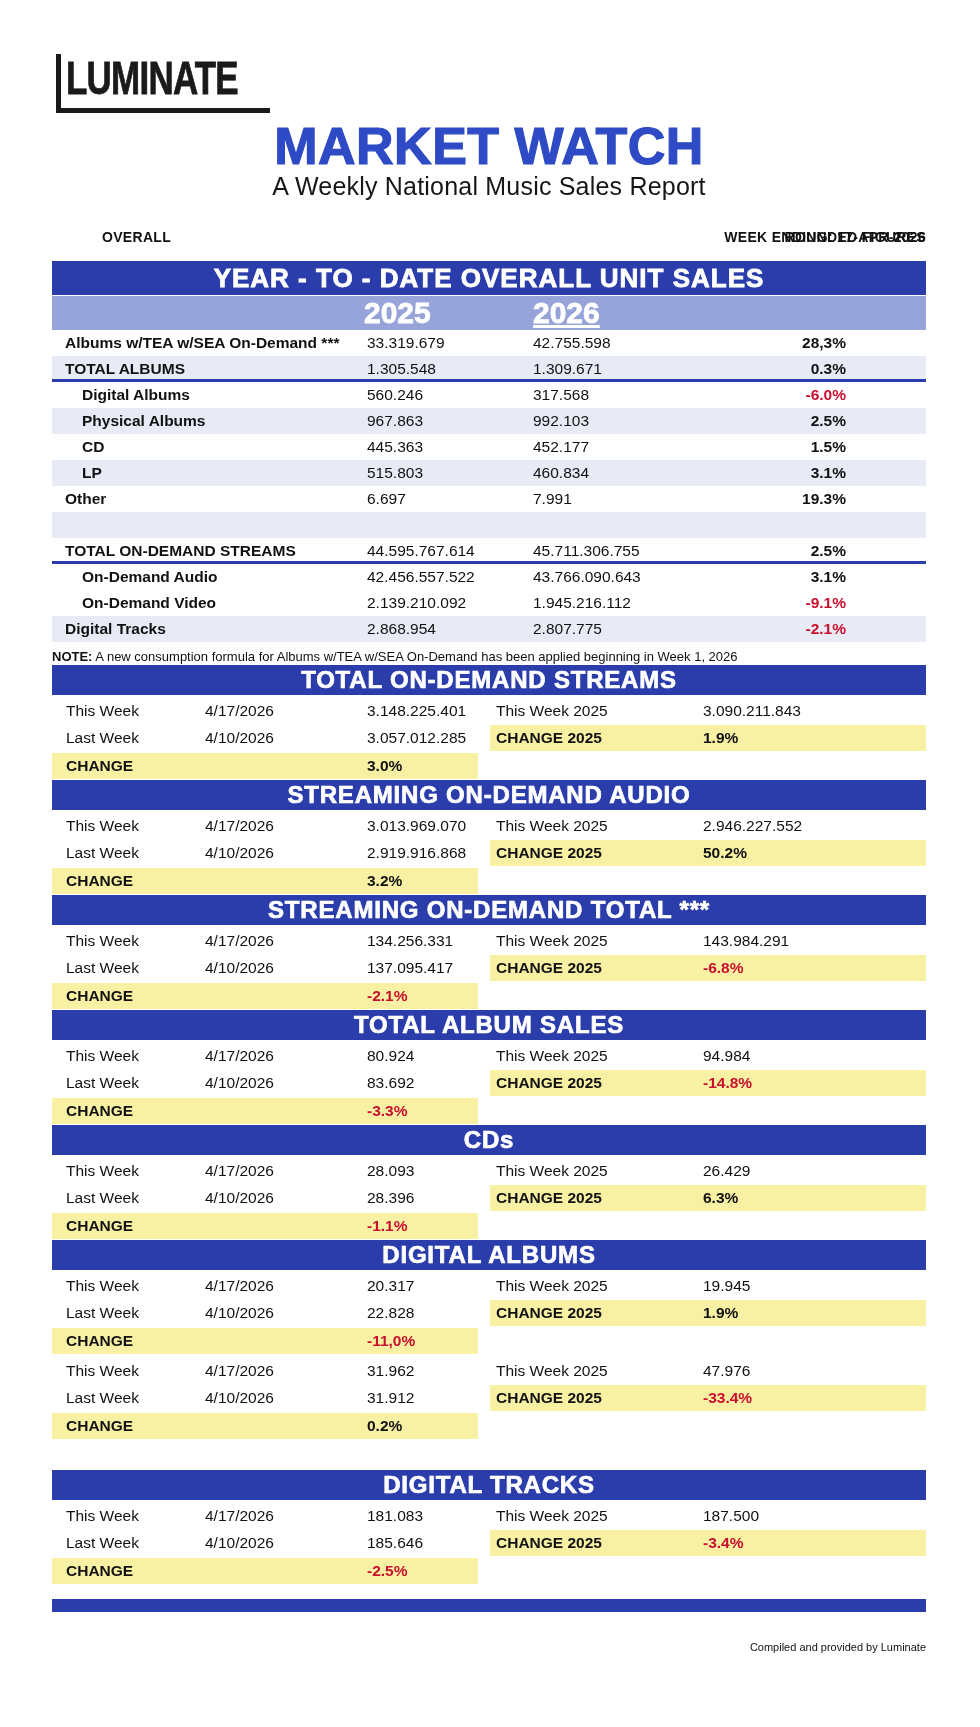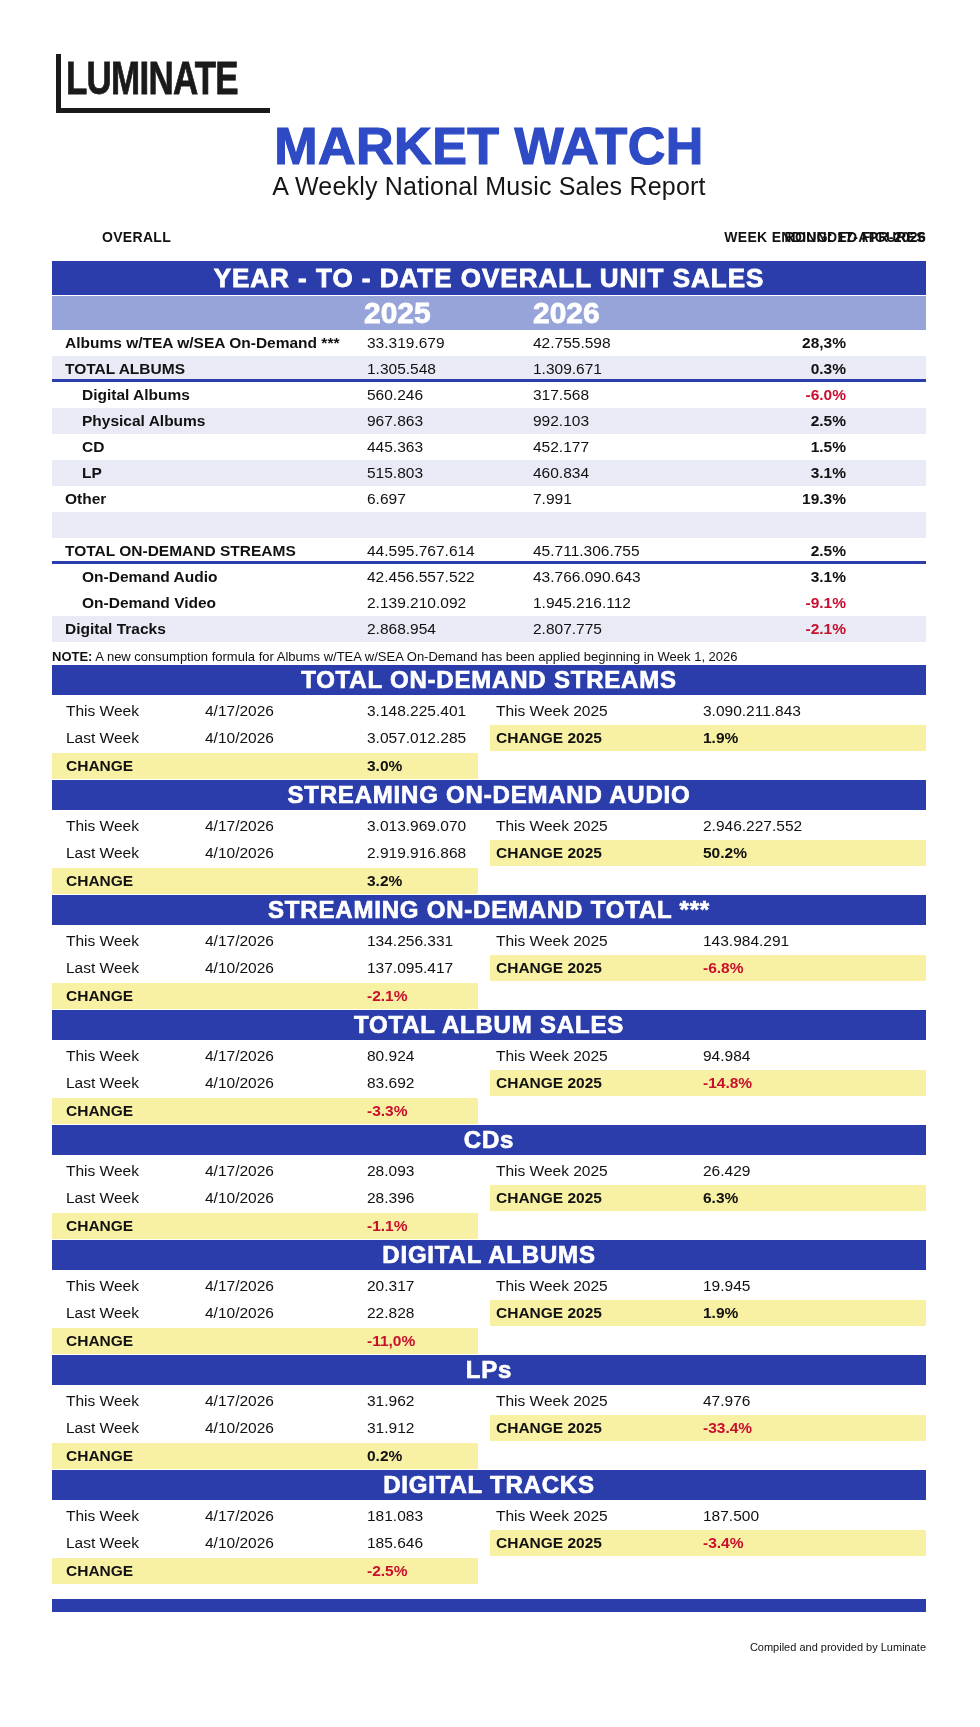--- a/index.html
+++ b/index.html
@@ -96,21 +96,21 @@
   .yrhdr {
     margin-top: 1px;
     height: 34px;
     background: var(--light-blue);
     position: relative;
     color: #ffffff; font-weight: bold;
     font-size: 30px; line-height: 34px;
     -webkit-text-stroke: 0.8px #ffffff;
   }
   .y2025 { position: absolute; left: 312px; }
-  .y2026 { position: absolute; left: 481px; }
+  .y2026 { position: absolute; left: 481px; text-decoration: underline; }
 
   .ytd-row {
     position: relative;
     height: 26px; line-height: 26px;
     font-size: 15.5px;
     box-sizing: border-box;
   }
   .ytd-row.shaded { background: var(--row-tint); }
   .ytd-row.divider { border-bottom: 3px solid var(--bar-blue); }
   .ytd-row .c-label { position: absolute; left: 13px; font-weight: bold; white-space: nowrap; }
@@ -399,21 +399,20 @@
         <span class="sc rv b ch25-value">1.9%</span>
       </div>
       <div class="s-row r3">
         <span class="hl-left"></span>
         <span class="sc l b">CHANGE</span>
         <span class="sc v b ch-value neg">-11,0%</span>
       </div>
     </div>
   </div>
       <div class="section">
-    <div class="bar s-bar s-title">LPs</div>
     <div class="s-body">
       <div class="s-row r1">
         <span class="sc l">This Week</span>
         <span class="sc d tw-date">4/17/2026</span>
         <span class="sc v tw-value">31.962</span>
         <span class="sc rl">This Week 2025</span>
         <span class="sc rv tw25-value">47.976</span>
       </div>
       <div class="s-row r2">
         <span class="hl-right"></span>

